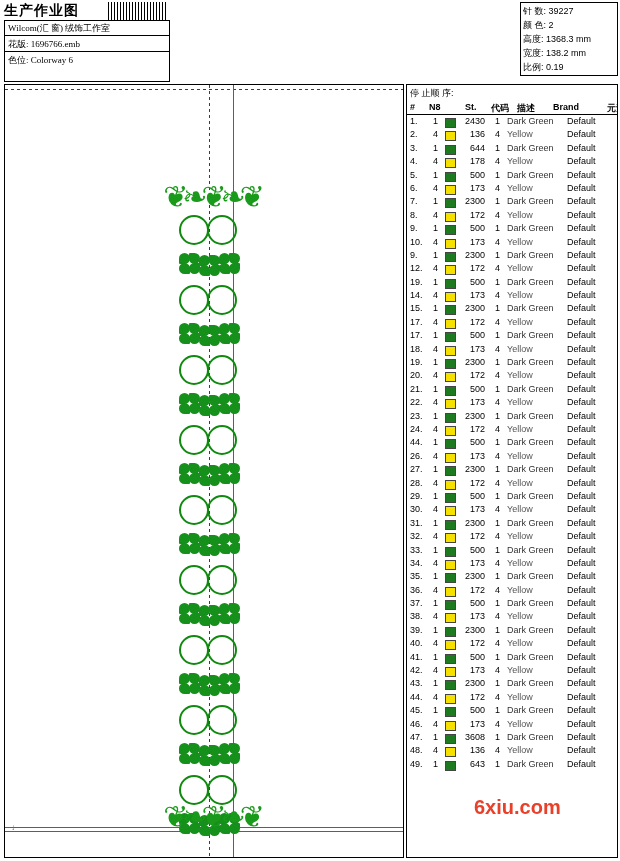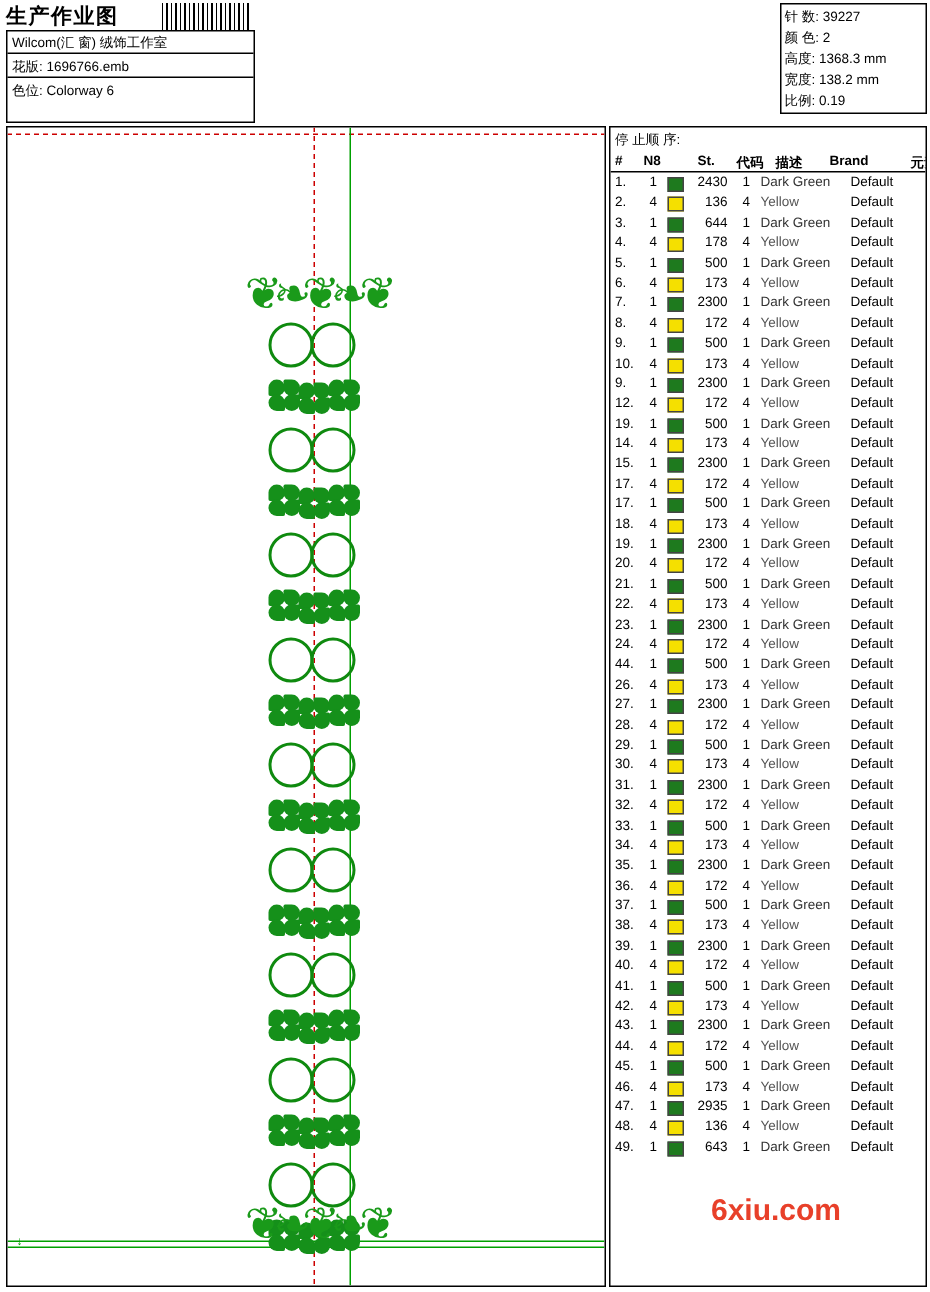--- a/index.html
+++ b/index.html
@@ -26,21 +26,21 @@
     background:
       repeating-linear-gradient(90deg,#000 0px,#000 1px,#fff 1px,#fff 3px);
   }
 
   
   .infobox{
     position:absolute;left:4px;top:20px;width:164px;height:60px;
     border:1px solid #000;background:#fff;
   }
   .infobox .line{
-    position:absolute;left:3px;font-size:9px;white-space:nowrap;
+    position:absolute;left:3px;font-size:9px;white-space:nowrap;font-family:Liberation Serif, serif;
   }
   .infobox .l1{top:1px;}
   .infobox .sep1{position:absolute;left:0;top:14px;width:100%;height:1px;background:#000;}
   .infobox .l2{top:17px;}
   .infobox .sep2{position:absolute;left:0;top:30px;width:100%;height:1px;background:#000;}
   .infobox .l3{top:33px;}
 
   
   .propbox{
     position:absolute;left:520px;top:2px;width:96px;height:72px;
@@ -828,21 +828,21 @@
           <span class="c-sw" style="background: rgb(245, 224, 0);"></span>
           <span class="c-st">173</span>
           <span class="c-code">4</span>
           <span class="c-desc" style="color: rgb(85, 85, 85);">Yellow</span>
           <span class="c-brand">Default</span>
         </div>
         <div class="lrow">
           <span class="c-idx">47.</span>
           <span class="c-no">1</span>
           <span class="c-sw" style="background: rgb(30, 122, 30);"></span>
-          <span class="c-st">2935</span>
+          <span class="c-st">3608</span>
           <span class="c-code">1</span>
           <span class="c-desc" style="color: rgb(51, 51, 51);">Dark Green</span>
           <span class="c-brand">Default</span>
         </div>
         <div class="lrow">
           <span class="c-idx">48.</span>
           <span class="c-no">4</span>
           <span class="c-sw" style="background: rgb(245, 224, 0);"></span>
           <span class="c-st">136</span>
           <span class="c-code">4</span>

